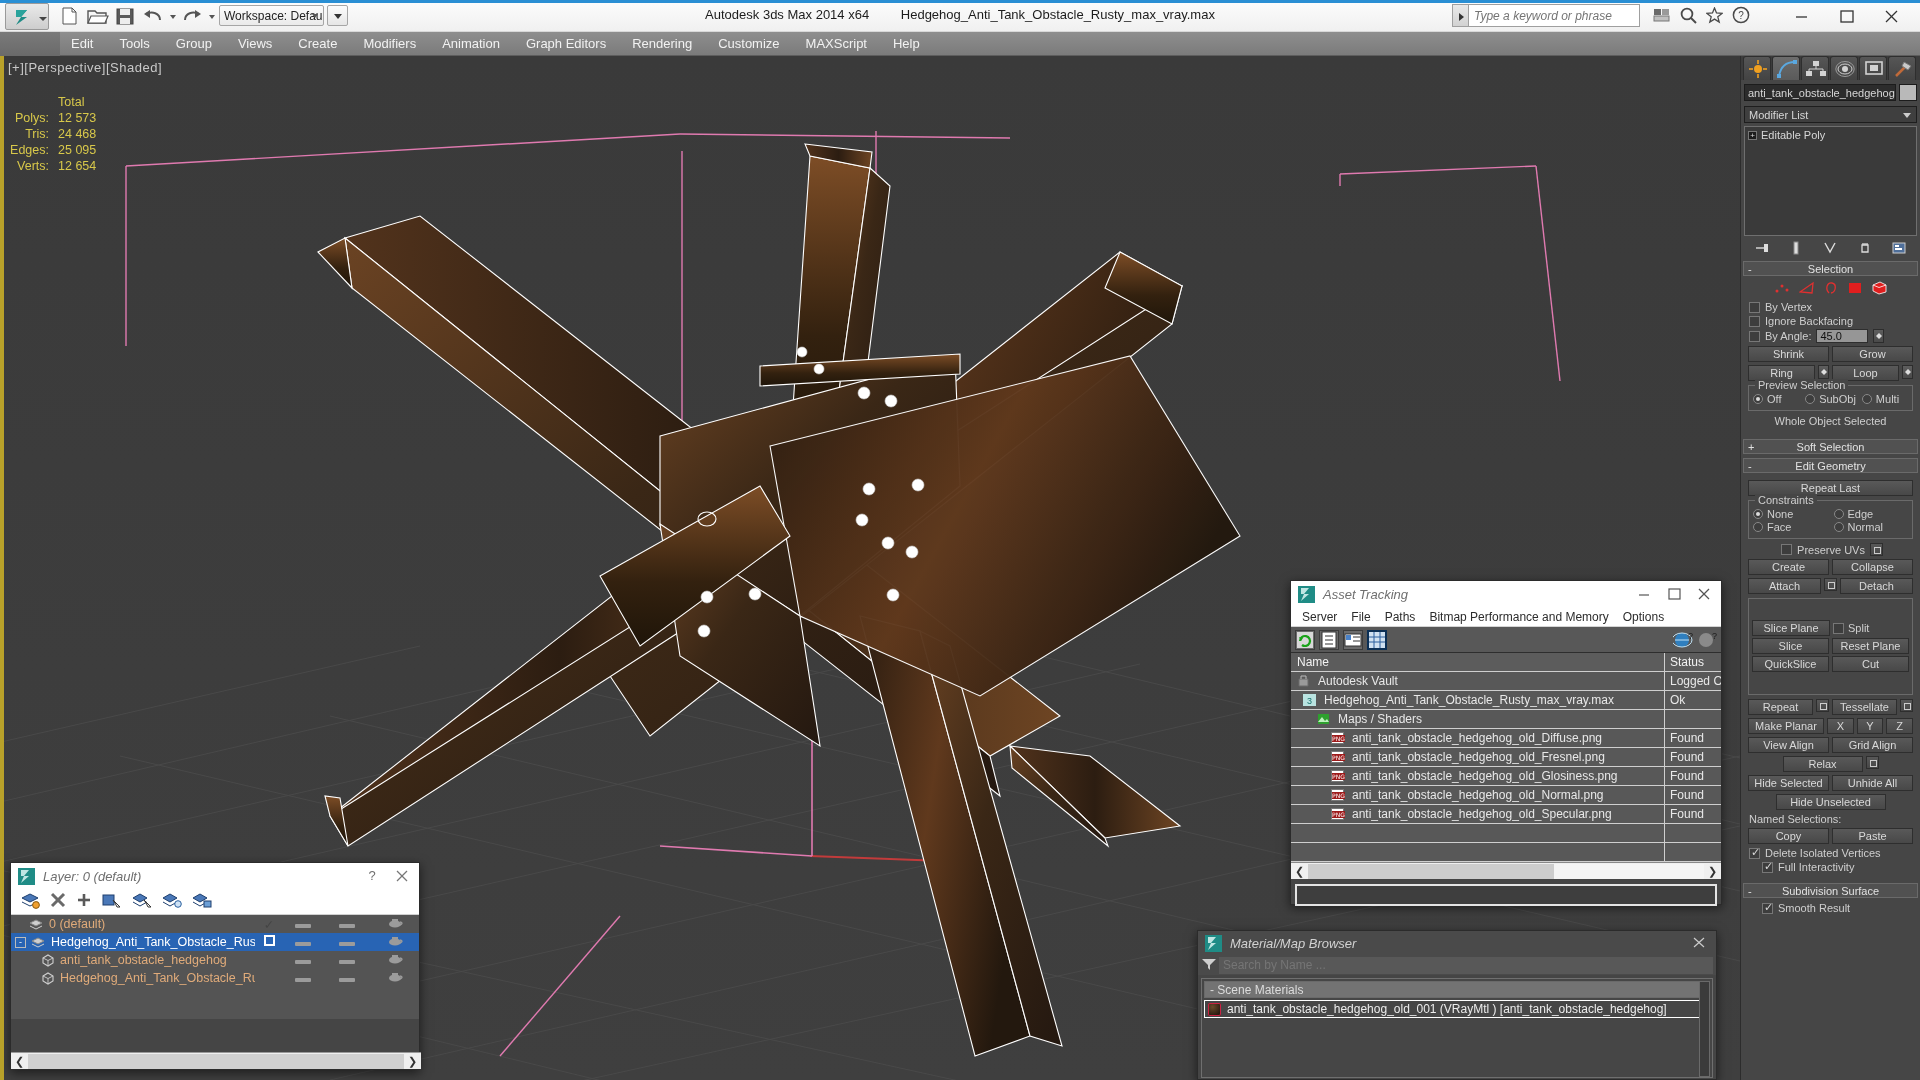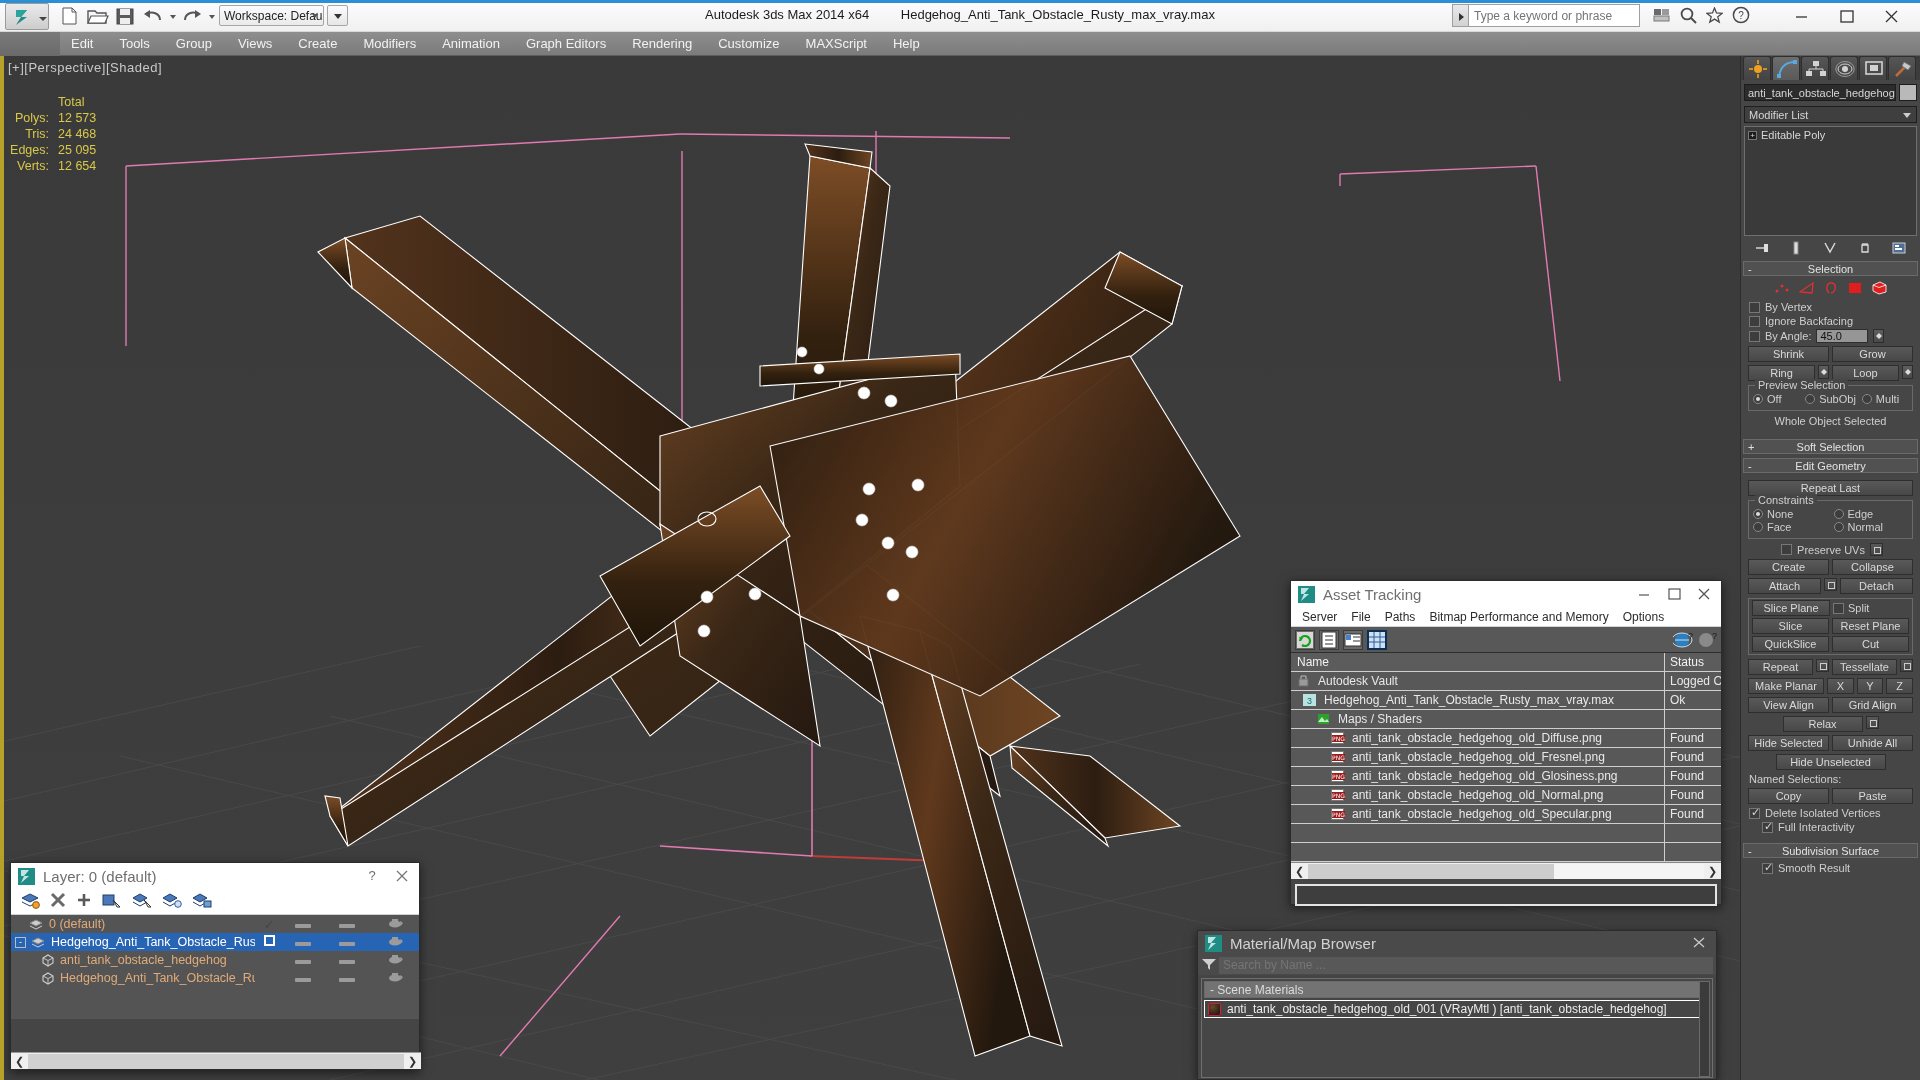--- a/index.html
+++ b/index.html
@@ -32,21 +32,21 @@
      border-left:4px solid transparent;border-right:4px solid transparent;border-top:5px solid #333;}
   .title-center { position:absolute; left:0; top:7px; width:1920px; text-align:center;
      font-size:13px; color:#1c1c1c; pointer-events:none; }
   .title-center span { margin:0 14px; }
   .searchwrap { position:absolute; right:280px; top:4px; height:23px; display:flex; }
   .search-arrow { width:16px;height:23px;background:linear-gradient(#e9e9e9,#d2d2d2);
      border:1px solid #9f9f9f; border-right:none; position:relative;}
   .search-arrow::after{content:"";position:absolute;left:6px;top:8px;width:0;height:0;
      border-top:4px solid transparent;border-bottom:4px solid transparent;border-left:5px solid #333;}
   .search-input { width:172px; height:23px; border:1px solid #9f9f9f; background:#fff;
-     font-size:12px; color:#888; padding-left:5px; outline:none;
+     font-style:italic; font-size:12px; color:#888; padding-left:5px; outline:none;
      font-family:"Liberation Sans",sans-serif; }
   .tb-icons { position:absolute; right:170px; top:6px; display:flex; gap:9px; align-items:center;}
   .wbtns { position:absolute; right:6px; top:0; height:32px; display:flex; align-items:center; }
   .wbtn { width:45px; height:30px; position:relative; }
 
   
   .menubar { position:absolute; left:0; top:32px; width:1920px; height:24px;
      background:linear-gradient(#8e8e8e,#7b7b7b); border-bottom:1px solid #5d5d5d; }
   .menubar .mslot { position:absolute; left:0;top:0;width:60px;height:24px;
      background:linear-gradient(#7a7a7a,#6a6a6a); }
@@ -124,21 +124,21 @@
   .smallsq { width:13px; height:13px; background:linear-gradient(#585858,#474747);
      border:1px solid #2e2e2e; position:relative; }
   .smallsq::after{content:"";position:absolute;left:3px;top:3px;width:5px;height:5px;border:1px solid #ccc;}
   .lblrow { font-size:11px; color:#cfcfcf; margin:3px 0 2px 3px;}
 
   
   .win { position:absolute; background:#454545; border:1px solid #2b2b2b;
      box-shadow:0 3px 10px rgba(0,0,0,.55); }
   .win-title { height:26px; background:#ffffff; display:flex; align-items:center;
      padding:0 2px 0 7px; }
-  .win-title .t { font-size:15px; color:#6f6f6f; margin-left:8px; }
+  .win-title .t { font-size:13px; color:#6f6f6f; margin-left:8px;font-style:italic; }
   .win-ctl { margin-left:auto; display:flex; align-items:center; height:26px; }
   .win-ctl div { width:30px; height:26px; position:relative; }
   .win-menu { height:20px; display:flex; align-items:center; background:#ffffff;
      border-bottom:1px solid #d4d4d4; padding-left:4px; }
   .win-menu div { font-size:12px; color:#2c2c2c; padding:0 7px; line-height:20px; }
 
   
   #assetTracking { left:1290px; top:580px; width:432px; height:325px; }
   .at-toolbar { height:26px; background:#585858; border-bottom:1px solid #2e2e2e;
      display:flex; align-items:center; padding:0 4px; gap:4px; }
@@ -717,21 +717,21 @@
         <div class="btnrow">
           <div class="btn">Create</div>
           <div class="btn">Collapse</div>
         </div>
         <div class="btnrow">
           <div class="btn">Attach</div>
           <span class="smallsq"></span>
           <div class="btn">Detach</div>
         </div>
 
-        <div class="grpbox" style="padding:0 3px">
+        <div class="grpbox" style="padding:20px 3px">
           <div class="btnrow" style="margin:1px 0">
             <div class="btn">Slice Plane</div>
             <span class="rad" style="flex:1">
               <span class="chk"></span>
               <span>Split</span>
               </span>
           </div>
           <div class="btnrow" style="margin:2px 0">
             <div class="btn">Slice</div>
             <div class="btn">Reset Plane</div>

